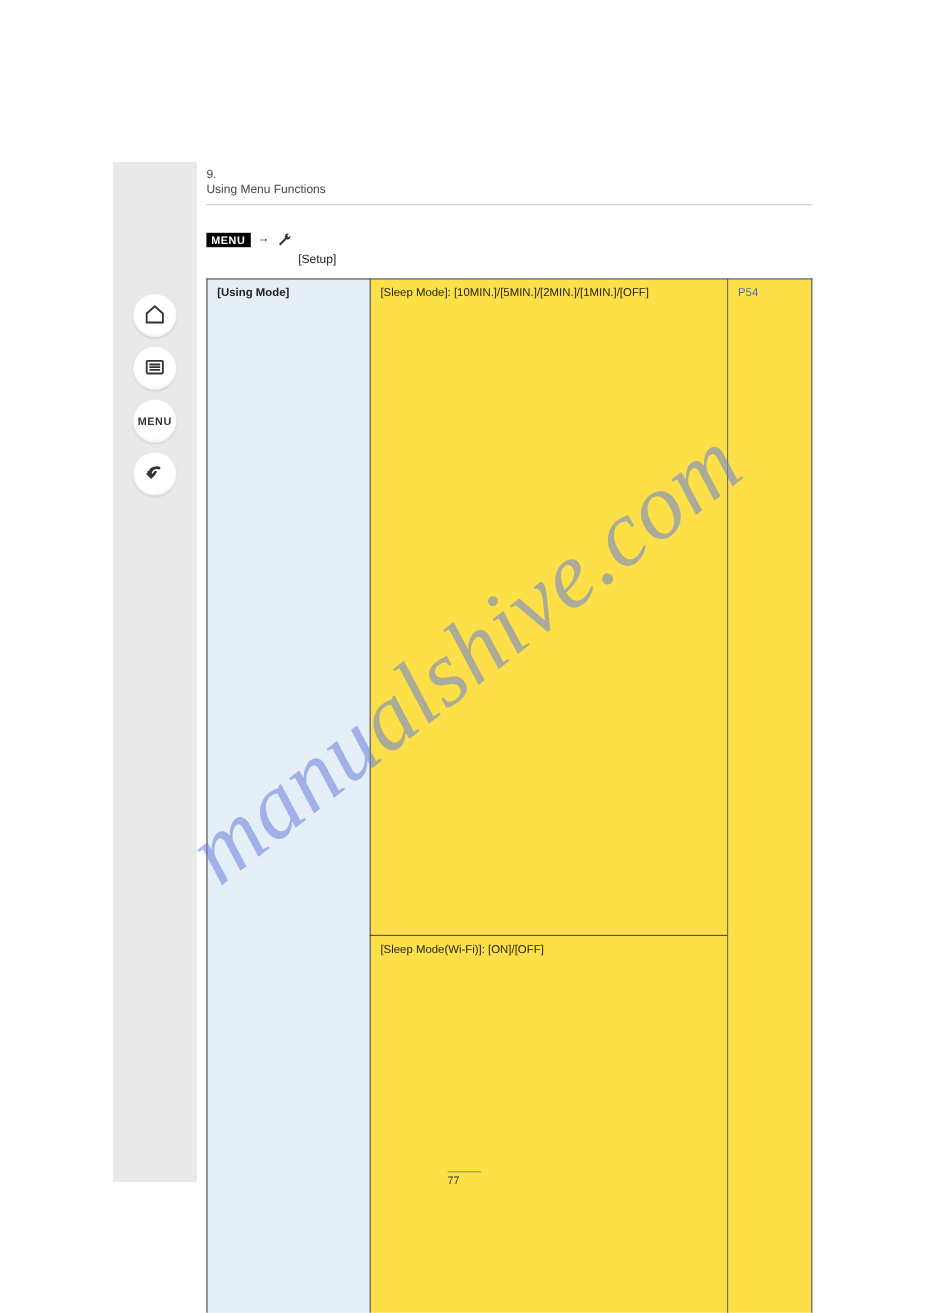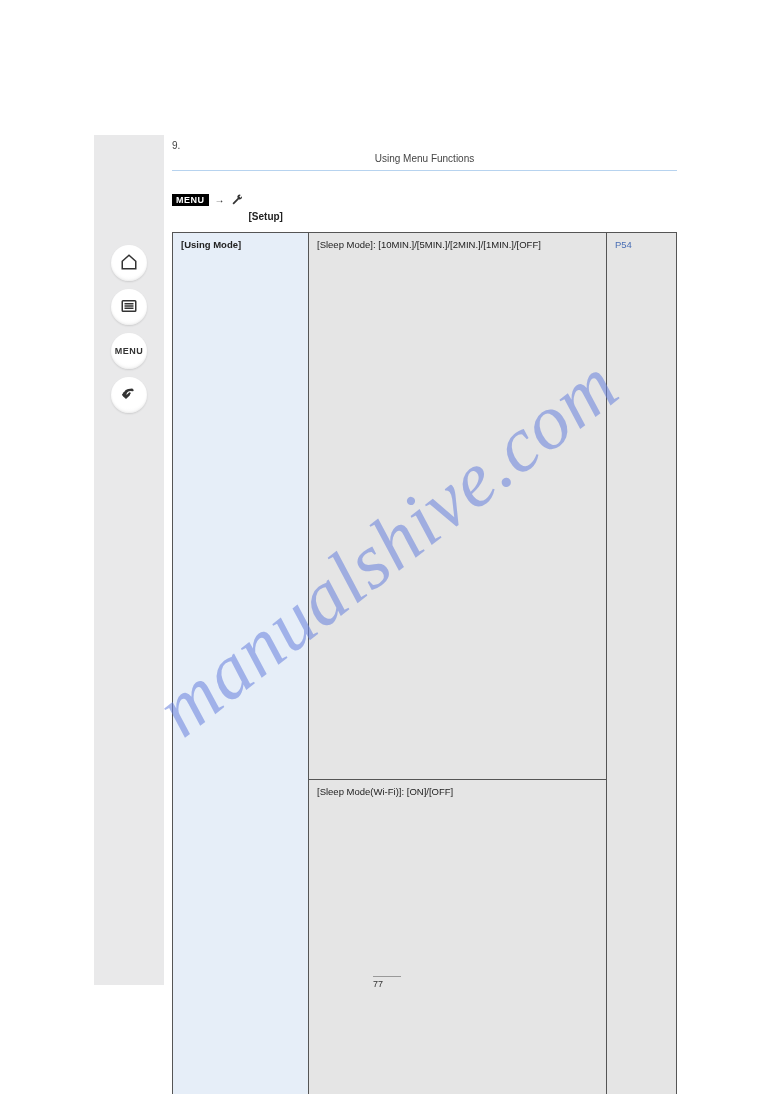--- a/index.html
+++ b/index.html
@@ -44,49 +44,48 @@
     top: 140px;
     width: 505px;
   }
   .section-num {
     font-size: 10px; color: #444;
     margin-bottom: 2px;
   }
   .section-title {
     font-size: 10px; color: #444;
     margin-bottom: 6px;
-    text-align: center;
   }
   hr.blue { border: none; border-top: 1px solid #b7d3ef; margin: 0 0 6px 0; }
 
   .menu-path {
     display: flex; align-items: center; gap: 6px;
     font-size: 10px; color: #222;
     margin-bottom: 10px;
   }
   .menu-badge {
     background: #000; color: #fff;
     font-weight: bold; font-size: 9px;
     padding: 1px 4px; letter-spacing: 0.5px;
   }
   .arrow { font-size: 10px; }
   .wrench svg { width: 12px; height: 12px; vertical-align: middle; }
-  .tab-name { font-weight: bold; margin-top: 34px; }
+  .tab-name { font-weight: normal; margin-top: 34px; }
 
   table.settings {
     width: 100%;
     border-collapse: collapse;
     font-size: 9.5px;
     color: #222;
   }
   table.settings td {
     border: 1px solid #555;
     vertical-align: top;
     padding: 6px 8px;
-    background: #e5e5e5;
+    background: #fde047;
   }
   table.settings td.label {
     background: #e6eef8;
     width: 136px;
   }
   table.settings td.page {
     width: 70px;
     text-align: left;
   }
   .link { color: #4a6fb5; }

